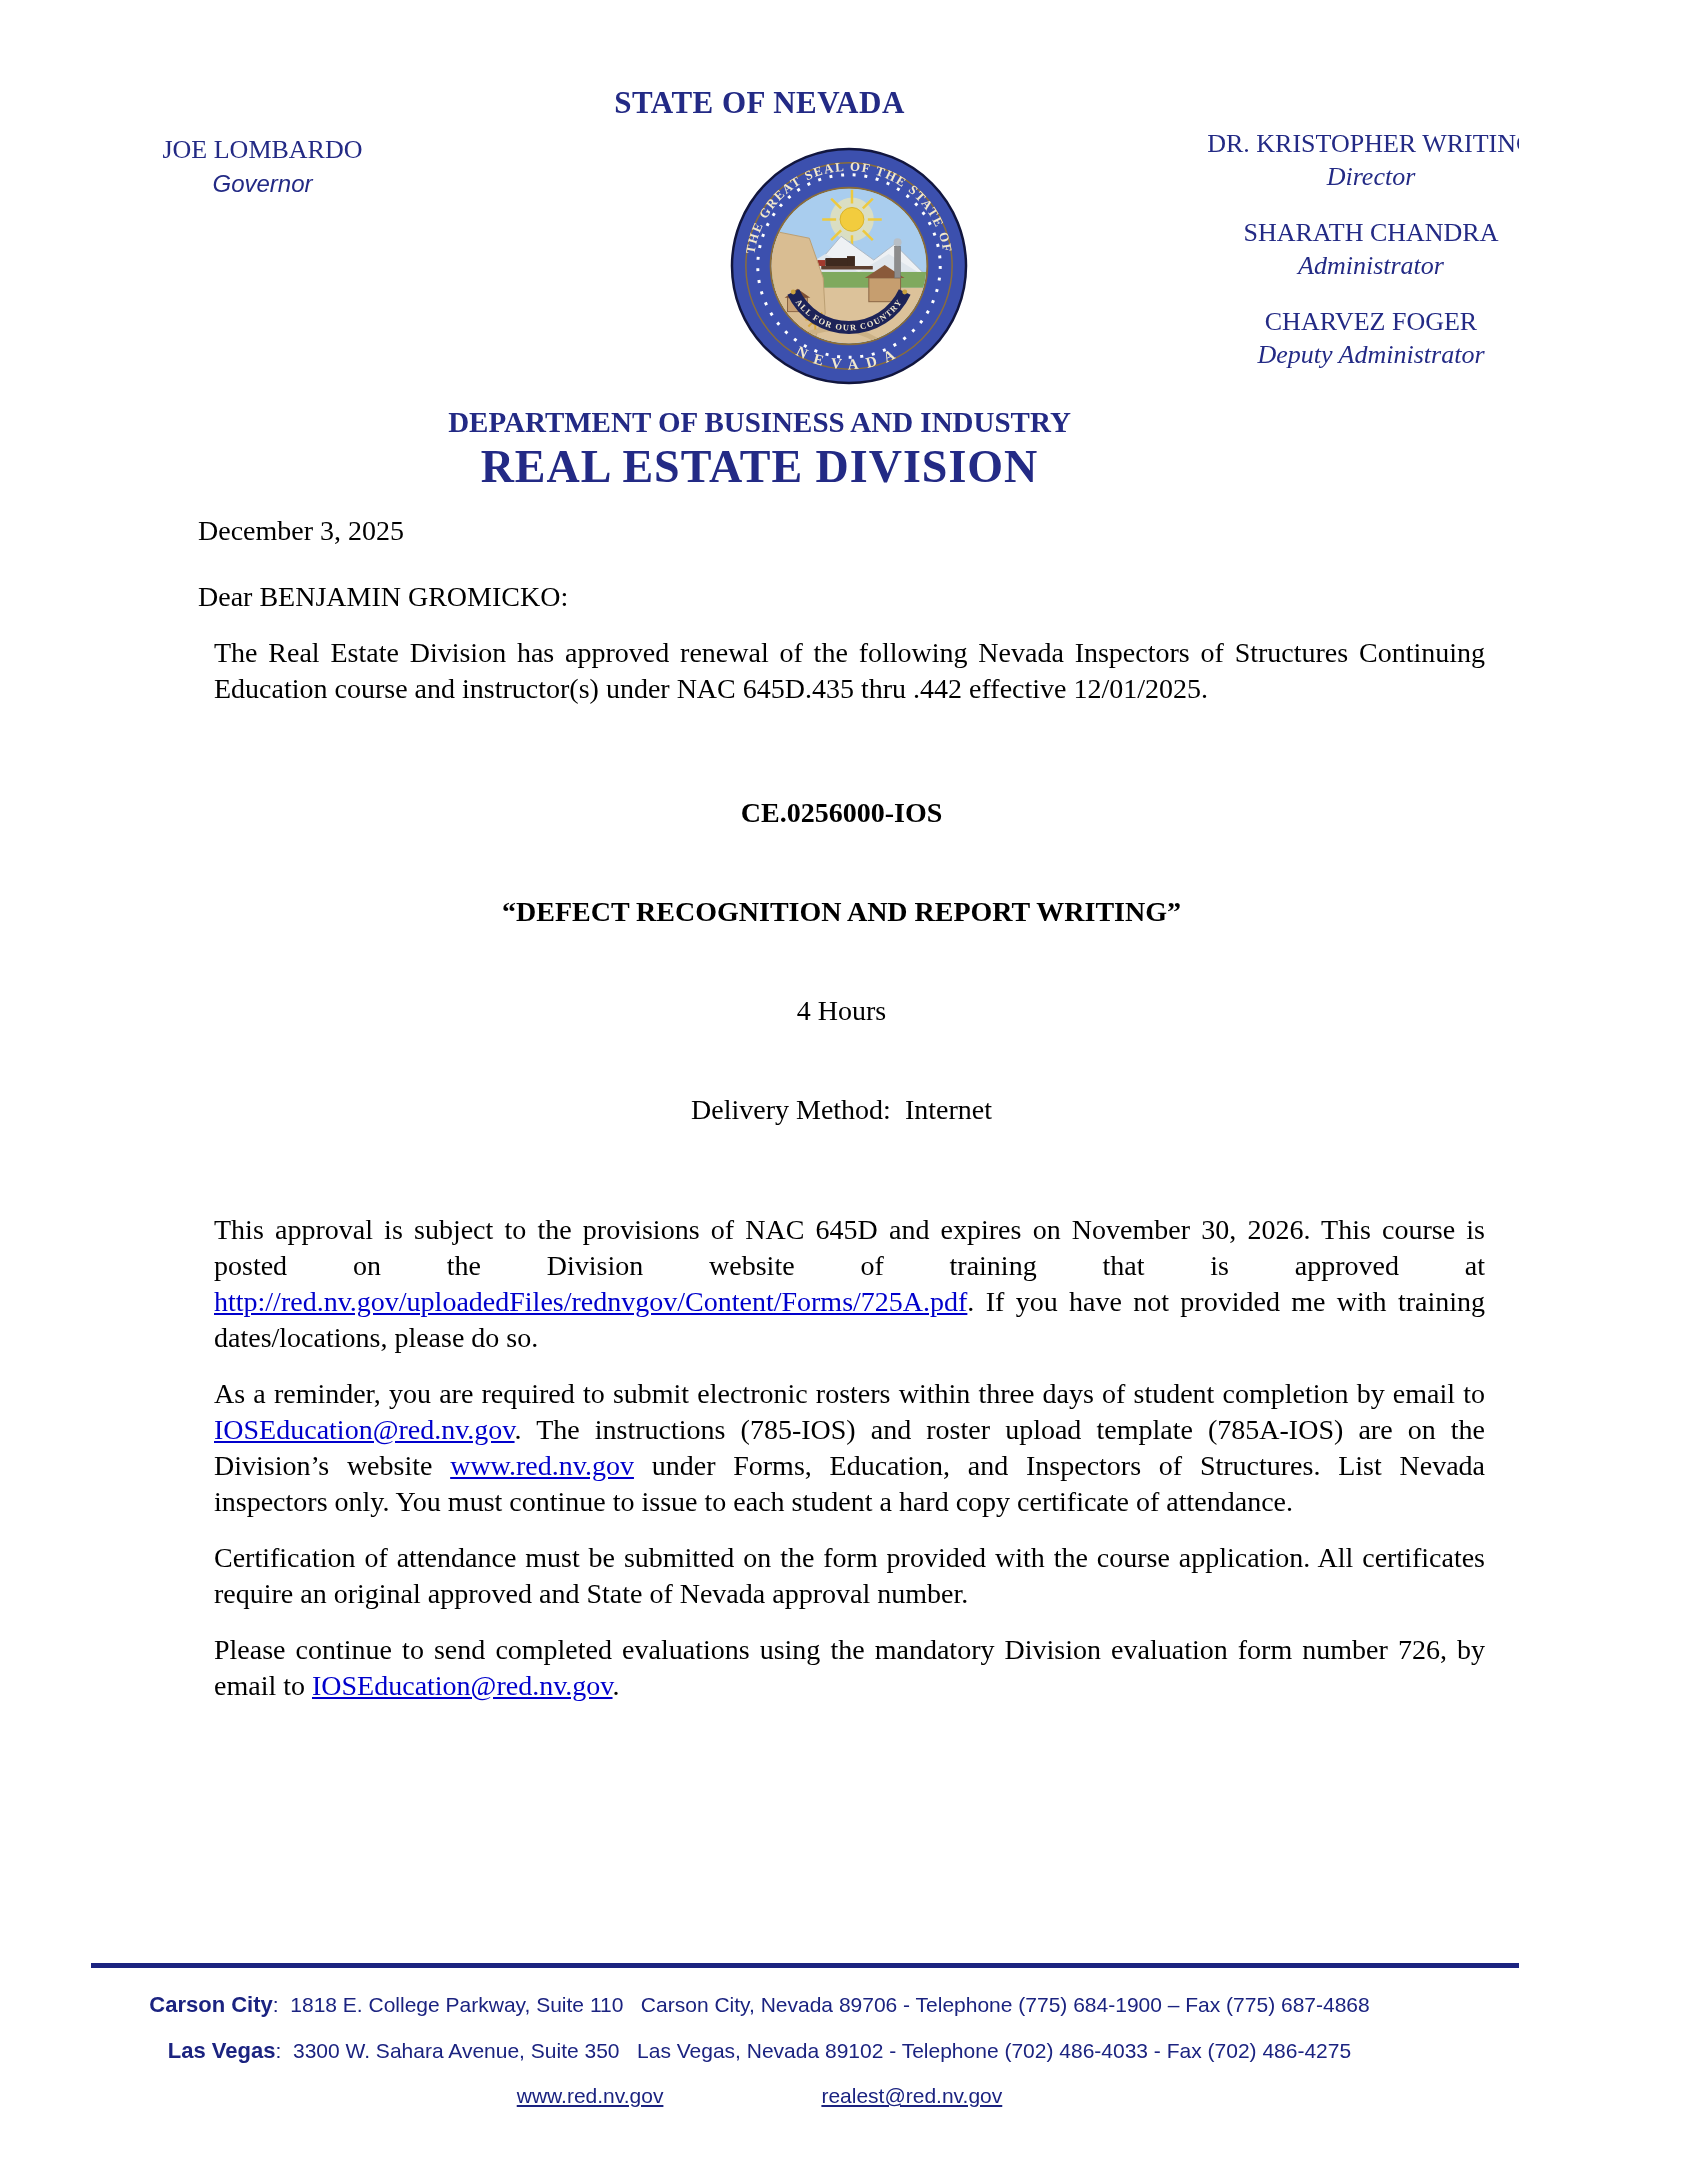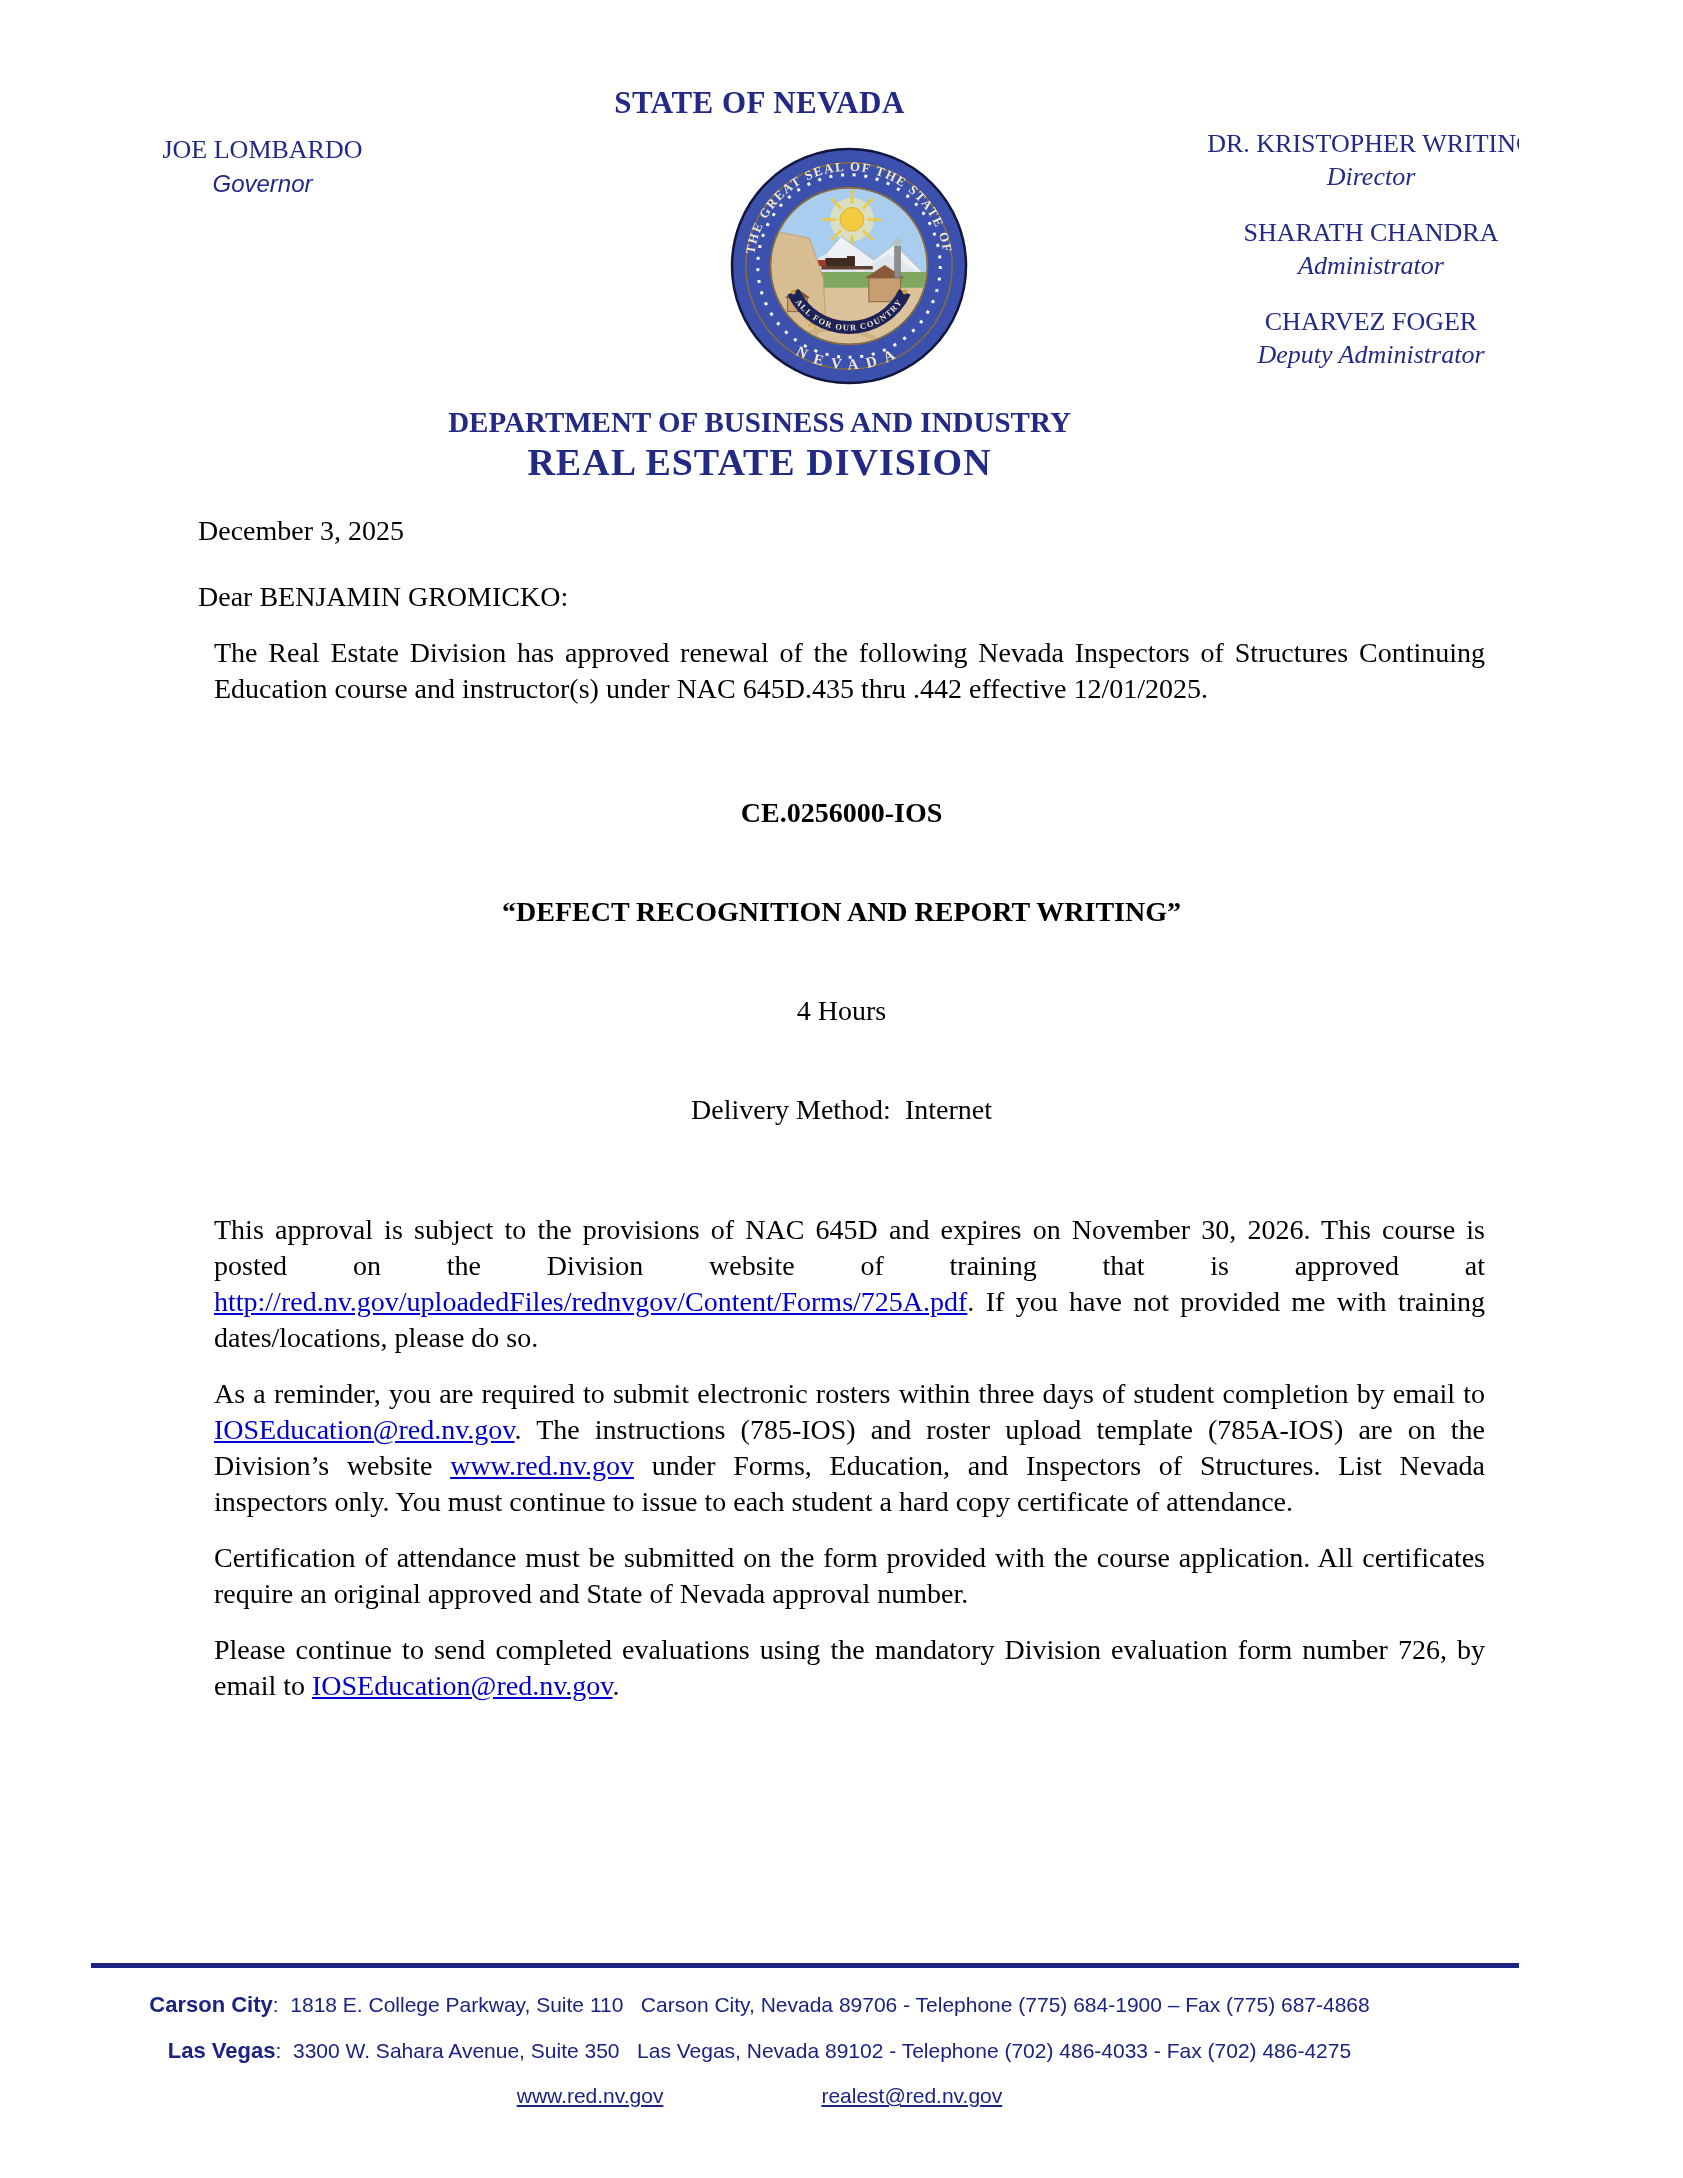--- a/index.html
+++ b/index.html
@@ -29,21 +29,21 @@
   }
   .official{margin-bottom:23px;}
   .official .role{font-style:italic;}
   .seal-wrap{position:absolute;top:147px;left:730px;width:238px;height:238px;}
   .dept-line{
     position:absolute;top:406px;left:0;width:100%;text-align:center;
     font-size:29px;font-weight:bold;color:var(--navy);
   }
   .division-line{
     position:absolute;top:440px;left:0;width:100%;text-align:center;
-    font-size:38px;font-weight:bold;color:var(--navy);letter-spacing:1px;
+    font-size:46px;font-weight:bold;color:var(--navy);letter-spacing:1px;
   }
   
   .letter{
     position:absolute;top:513px;left:198px;width:1287px;
     font-size:28px;line-height:36px;color:#000;
   }
   .date-line{margin:0 0 30px 0;}
   .addr{line-height:34px;white-space:pre-wrap;}
   .salutation{margin-top:18px;}
   .para{margin:20px 0 0 16px;text-align:justify;line-height:36px;}

